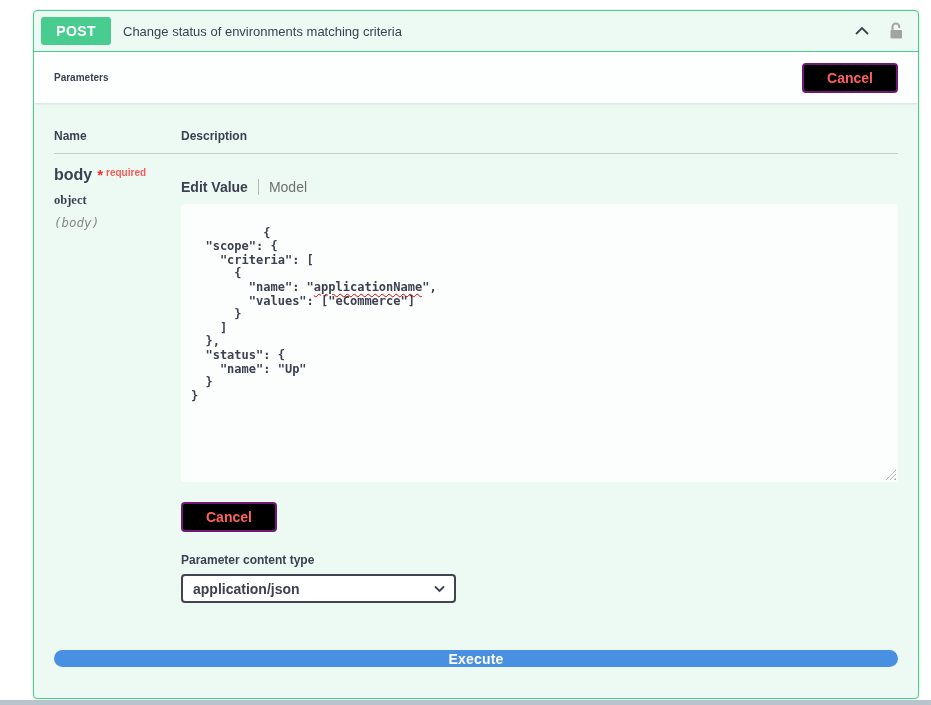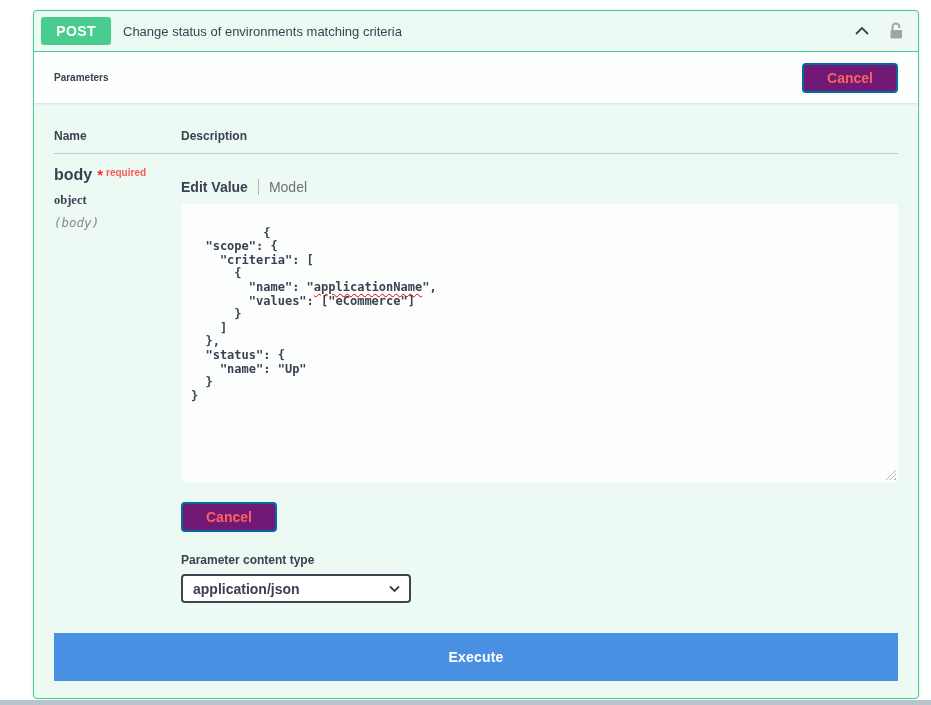--- a/index.html
+++ b/index.html
@@ -63,22 +63,22 @@
     display: flex;
     align-items: center;
     justify-content: space-between;
     background: rgba(255,255,255,.85);
     box-shadow: 0 1px 2px rgba(0,0,0,.10);
     padding: 10px 20px;
     min-height: 51px;
   }
   .opblock-section-header h4 { font-size: 10px; font-weight: bold; }
   .btn-cancel {
-    background: #701a75;
-    border: 2px solid #0369a1;
+    background: #000000;
+    border: 2px solid #701a75;
     color: #ff6060;
     font-family: "Liberation Sans", sans-serif;
     font-weight: bold;
     font-size: 14px;
     border-radius: 4px;
     padding: 5px 23px;
     cursor: pointer;
   }
 
   
@@ -150,21 +150,21 @@
     background: repeating-linear-gradient(135deg, transparent 0 2px, #b5b5b5 2px 3px);
     clip-path: polygon(100% 0, 100% 100%, 0 100%);
     cursor: nwse-resize;
   }
 
   .body-cancel-row { margin-top: 20px; }
 
   
   .content-type-block { margin-top: 21px; }
   .content-type-label { font-size: 12px; font-weight: bold; }
-  .select-wrap { position: relative; width: 230px; margin-top: 7px; }
+  .select-wrap { position: relative; width: 275px; margin-top: 7px; }
   select.content-type {
     -webkit-appearance: none;
     appearance: none;
     width: 100%;
     height: 29px;
     border: 2px solid #41444e;
     border-radius: 4px;
     background: #fff;
     font-family: "Liberation Sans", sans-serif;
     font-weight: bold;
@@ -178,25 +178,25 @@
     right: 10px; top: 50%;
     transform: translateY(-50%);
     pointer-events: none;
     line-height: 0;
   }
 
   
   .btn-execute {
     display: block;
     width: 100%;
-    height: 48px;
-    margin-top: 30px;
+    height: 17px;
+    margin-top: 47px;
     background: #4990e2;
     border: none;
-    border-radius: 0;
+    border-radius: 12px;
     color: #fff;
     font-family: "Liberation Sans", sans-serif;
     font-weight: bold;
     font-size: 14px;
     letter-spacing: .2px;
     cursor: pointer;
   }
 
   
   .page-bottom-divider {

